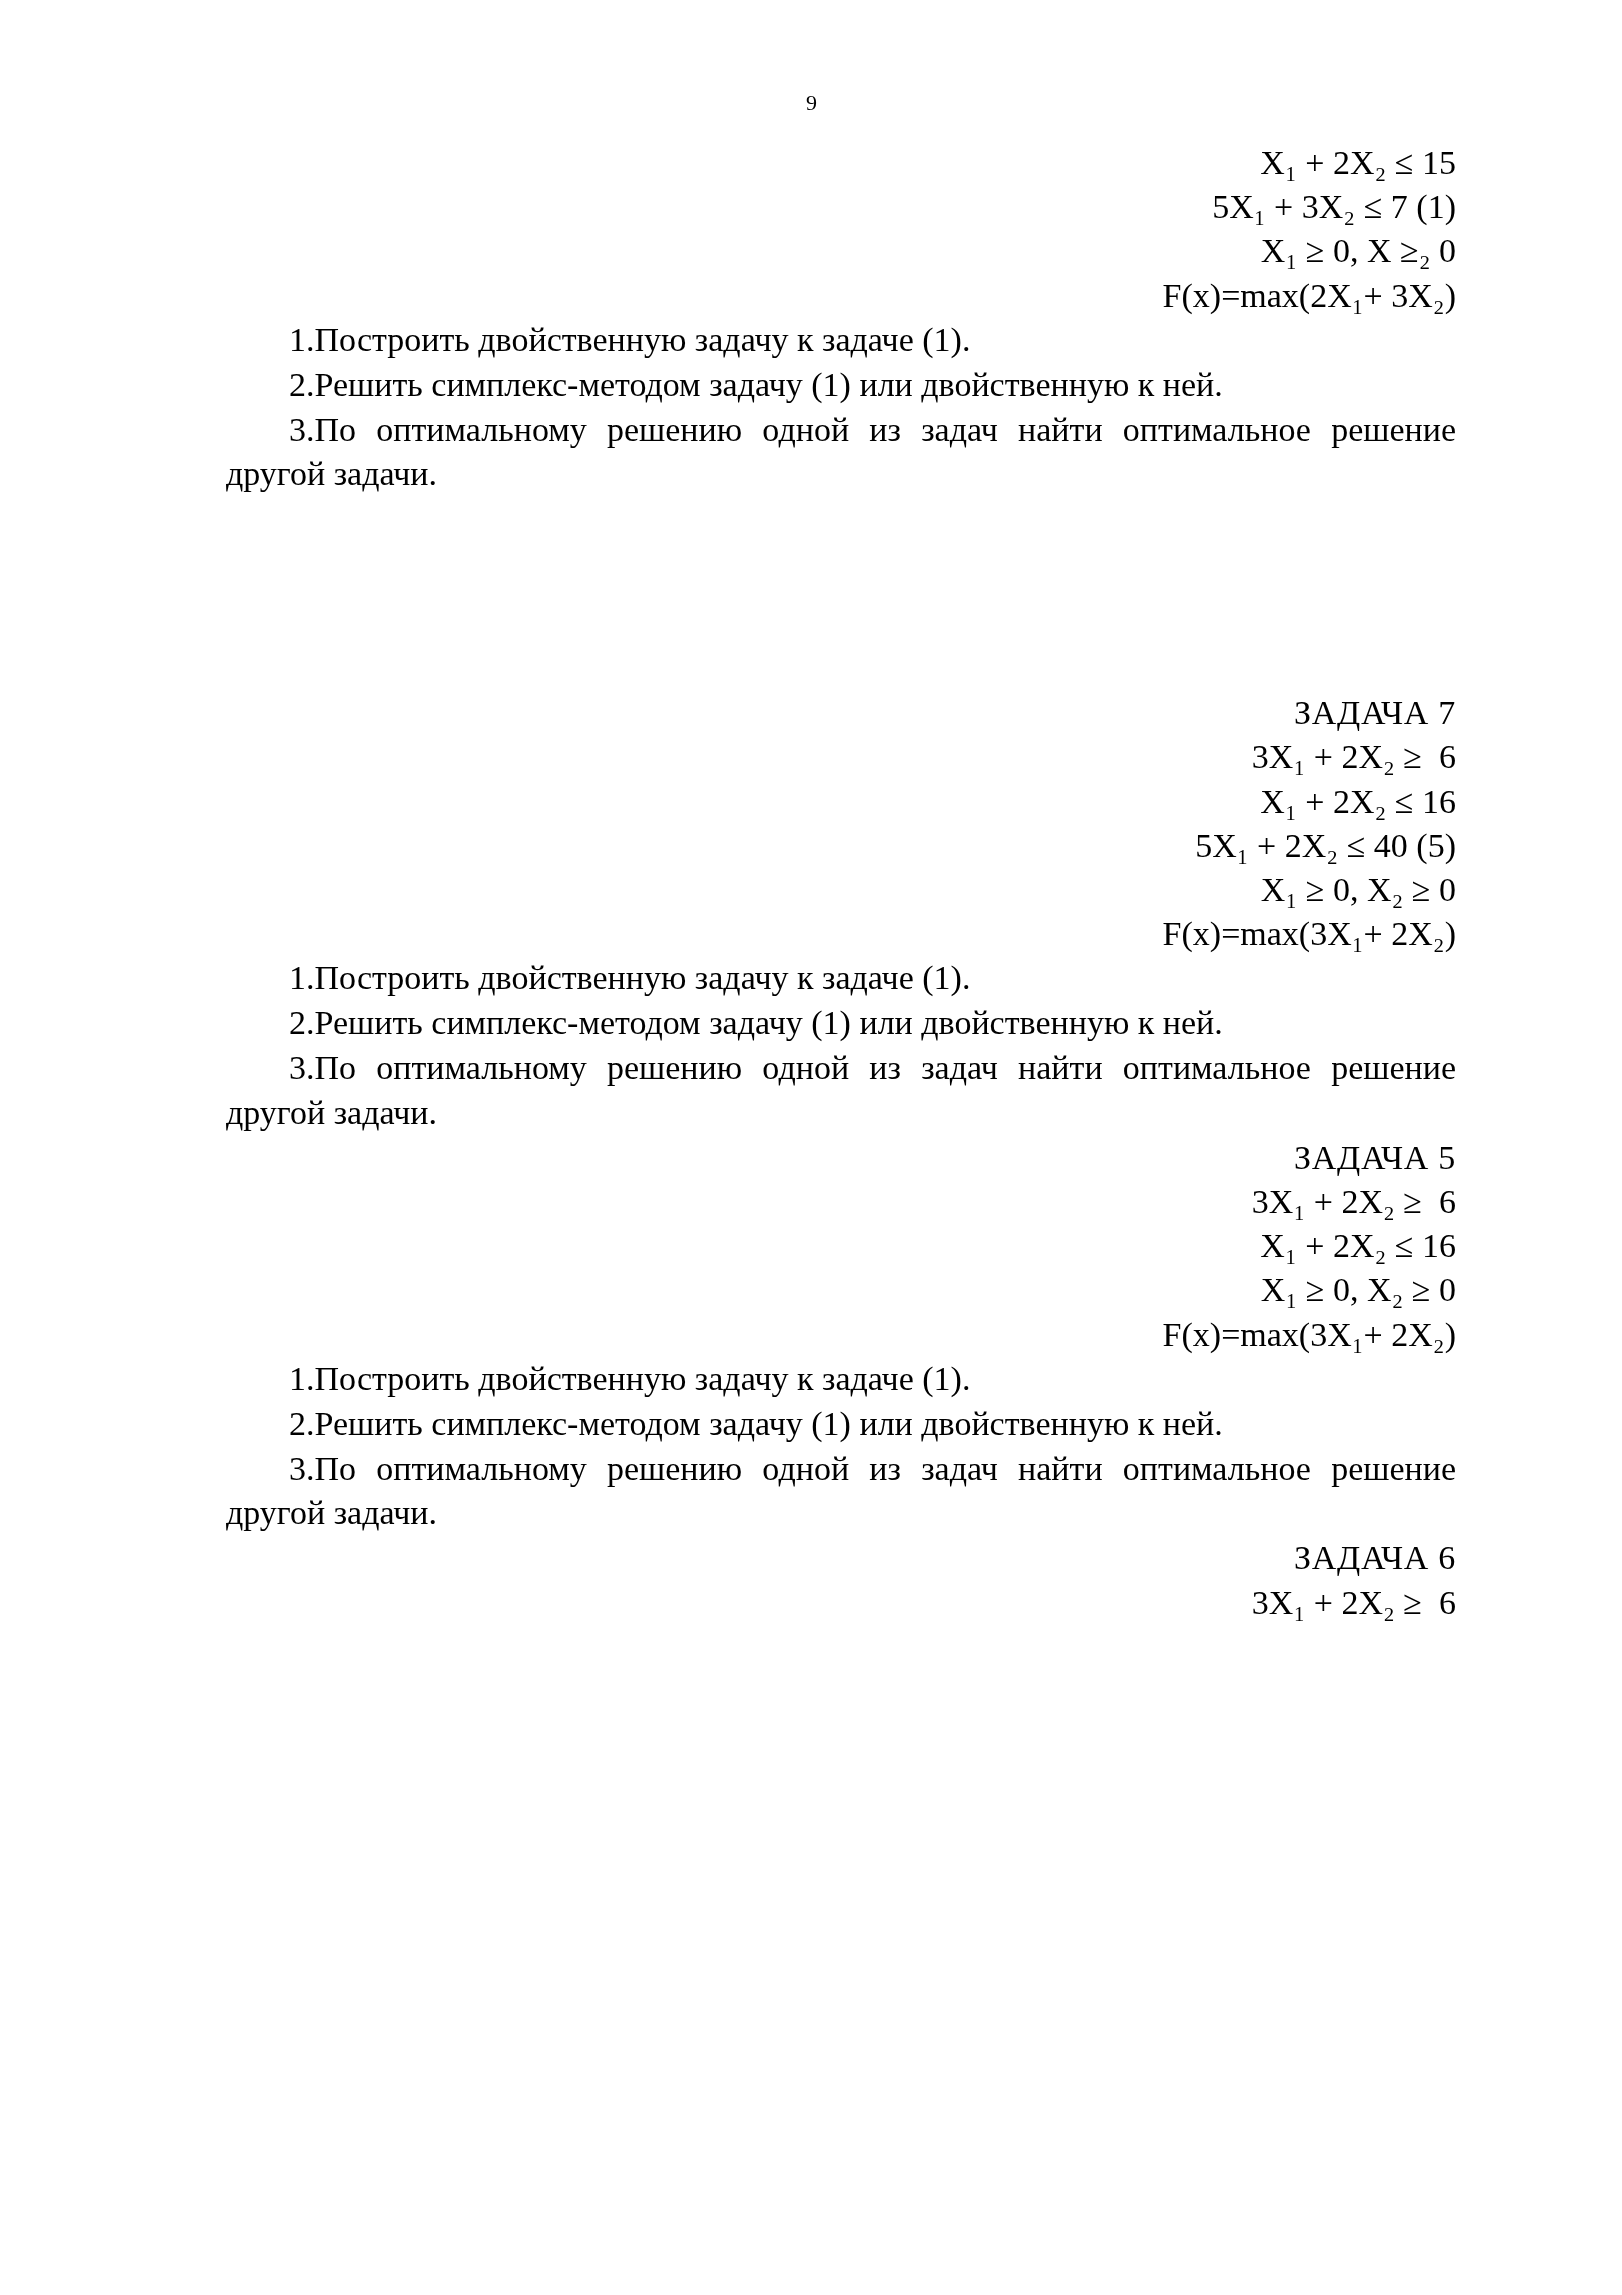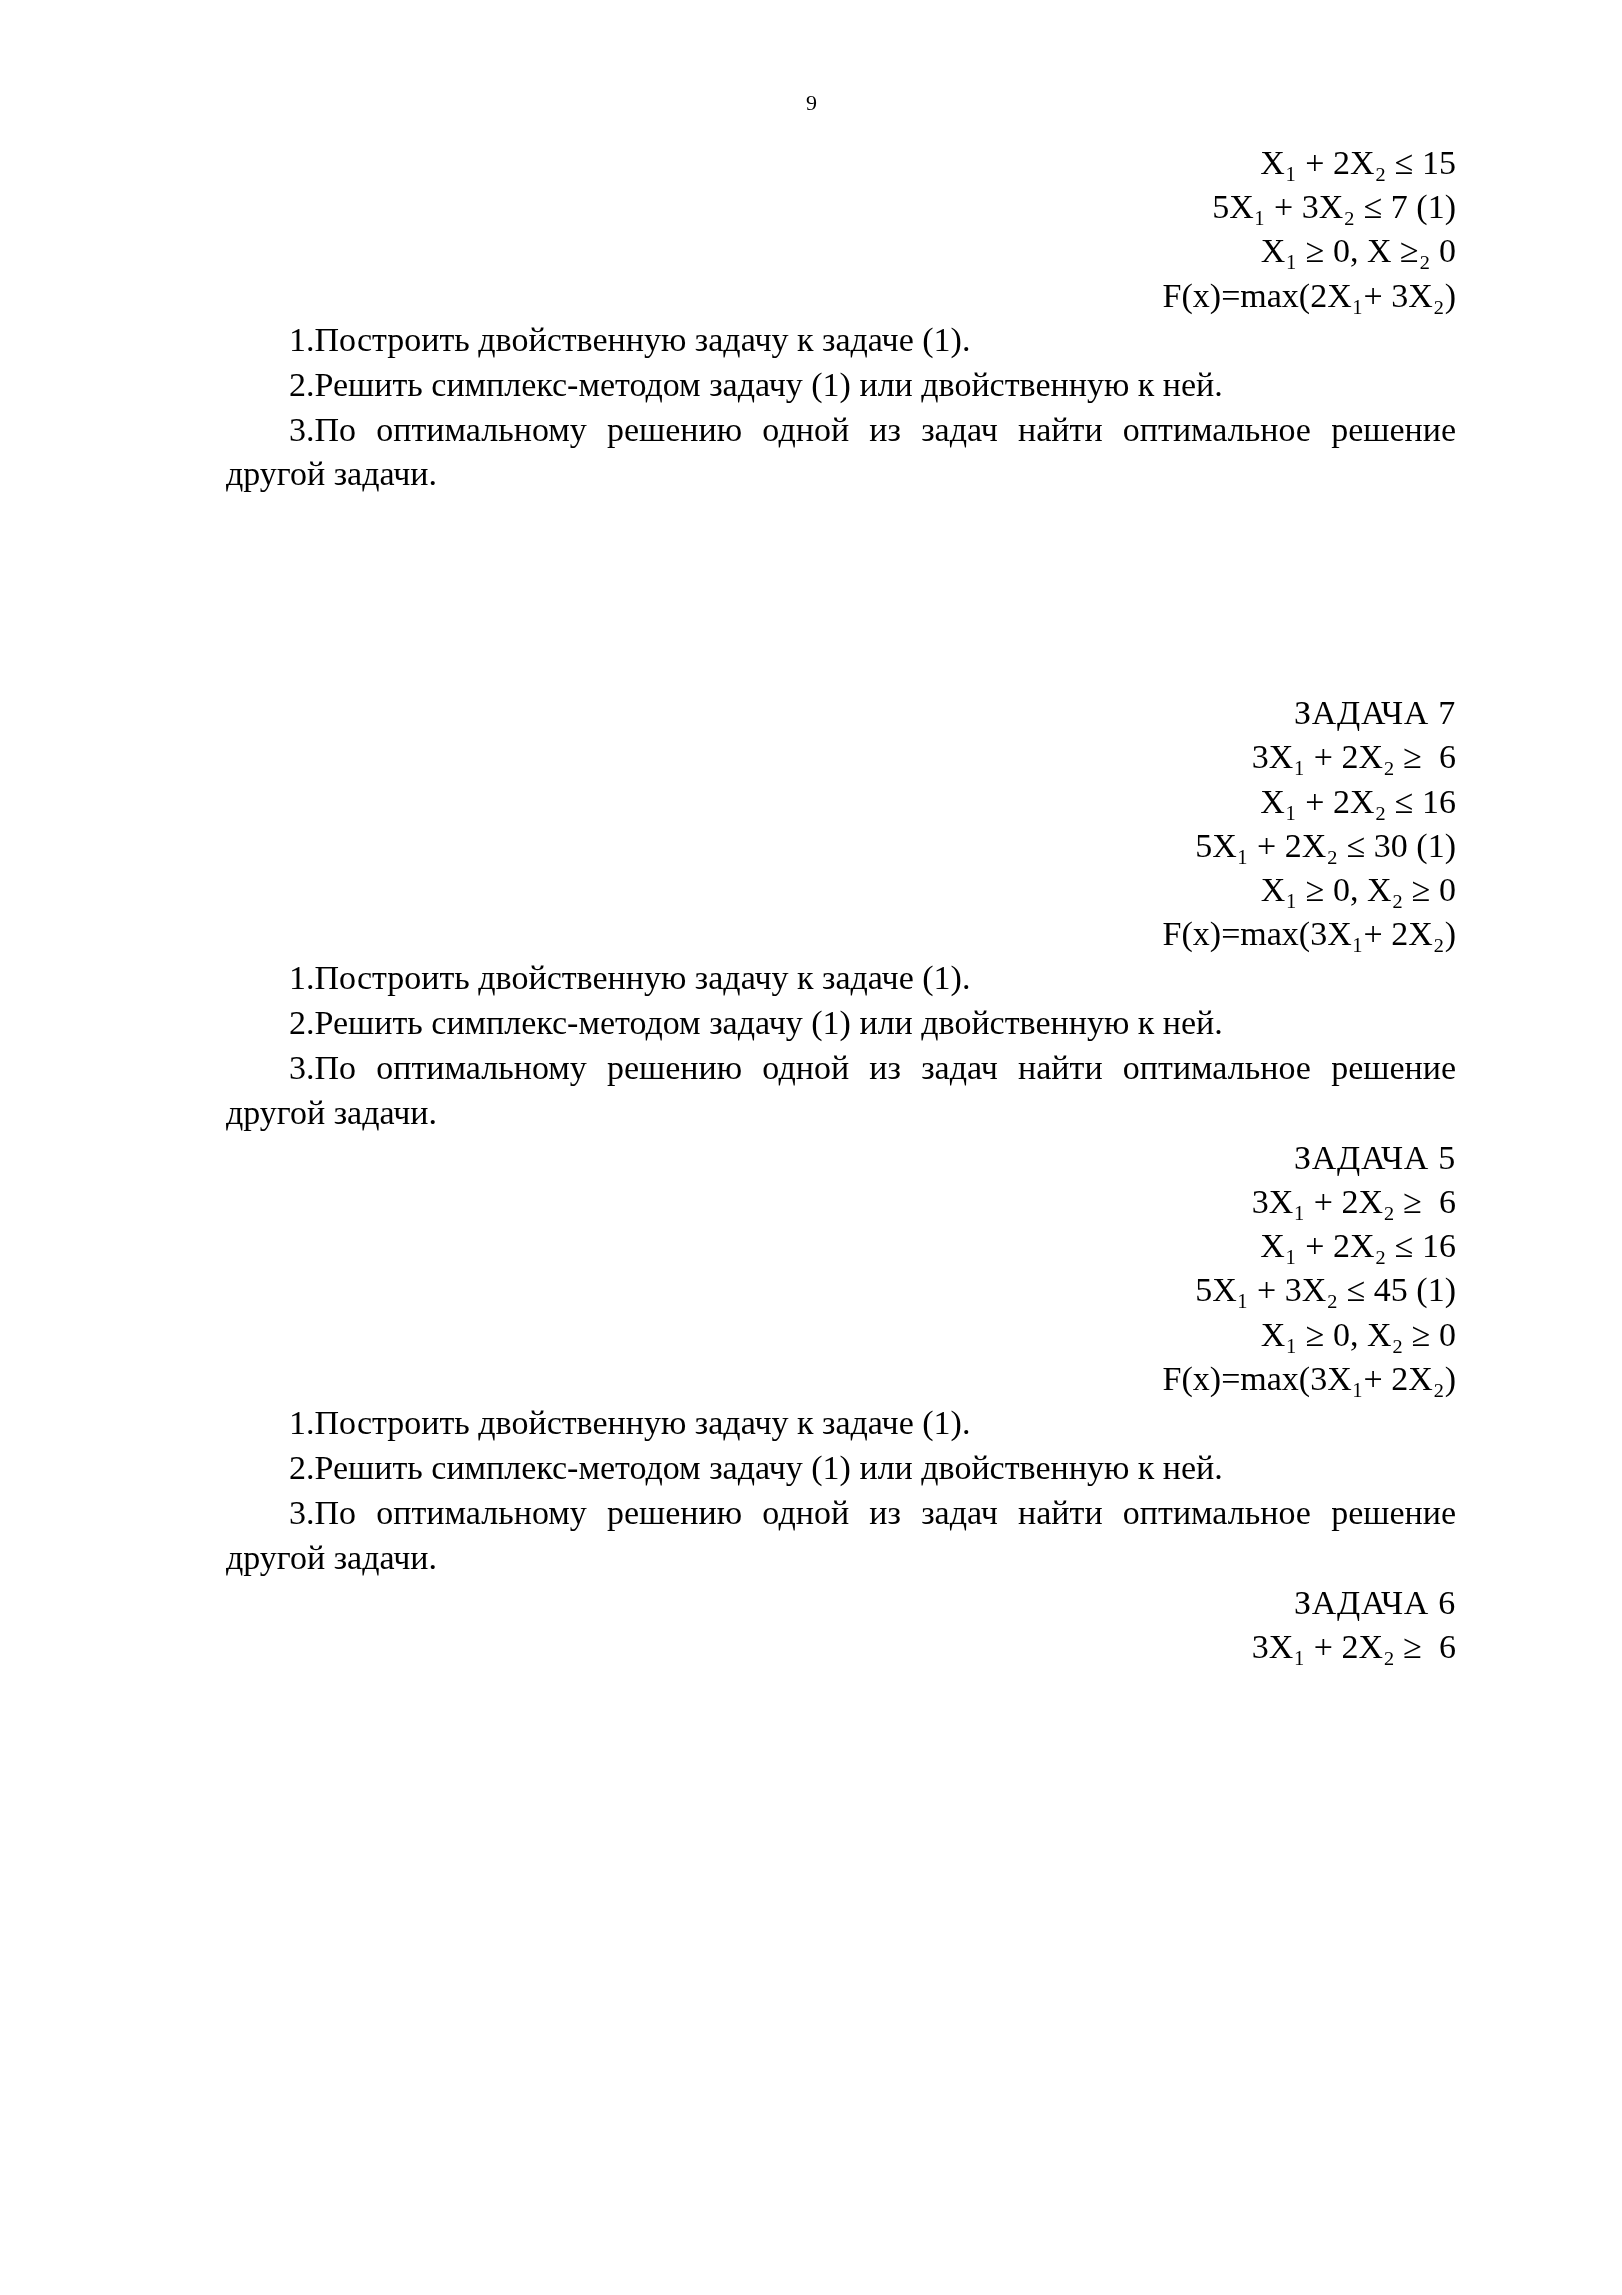--- a/index.html
+++ b/index.html
@@ -81,33 +81,32 @@
     <p class="para">2.Решить симплекс-методом задачу (1) или двойственную к ней.</p>
     <p class="para">3.По оптимальному решению одной из задач найти оптимальное решение другой задачи.</p>
 
     <div class="spacer-lg"></div>
     <div class="spacer-md"></div>
 
     <div class="task-title">ЗАДАЧА 7</div>
     <div class="eqblock">
       <div class="eq">3X₁ + 2X₂ ≥  6</div>
       <div class="eq">X₁ + 2X₂ ≤ 16</div>
-      <div class="eq">5X₁ + 2X₂ ≤ 30 (1)</div>
+      <div class="eq">5X₁ + 2X₂ ≤ 40 (5)</div>
       <div class="eq">X₁ ≥ 0, X₂ ≥ 0</div>
       <div class="eq">F(x)=max(3X₁+ 2X₂)</div>
     </div>
     <p class="para">1.Построить двойственную задачу к задаче (1).</p>
     <p class="para">2.Решить симплекс-методом задачу (1) или двойственную к ней.</p>
     <p class="para">3.По оптимальному решению одной из задач найти оптимальное решение другой задачи.</p>
 
     <div class="task-title">ЗАДАЧА 5</div>
     <div class="eqblock">
       <div class="eq">3X₁ + 2X₂ ≥  6</div>
       <div class="eq">X₁ + 2X₂ ≤ 16</div>
-      <div class="eq">5X₁ + 3X₂ ≤ 45 (1)</div>
       <div class="eq">X₁ ≥ 0, X₂ ≥ 0</div>
       <div class="eq">F(x)=max(3X₁+ 2X₂)</div>
     </div>
     <p class="para">1.Построить двойственную задачу к задаче (1).</p>
     <p class="para">2.Решить симплекс-методом задачу (1) или двойственную к ней.</p>
     <p class="para">3.По оптимальному решению одной из задач найти оптимальное решение другой задачи.</p>
 
     <div class="task-title">ЗАДАЧА 6</div>
     <div class="eqblock">
       <div class="eq">3X₁ + 2X₂ ≥  6</div>

